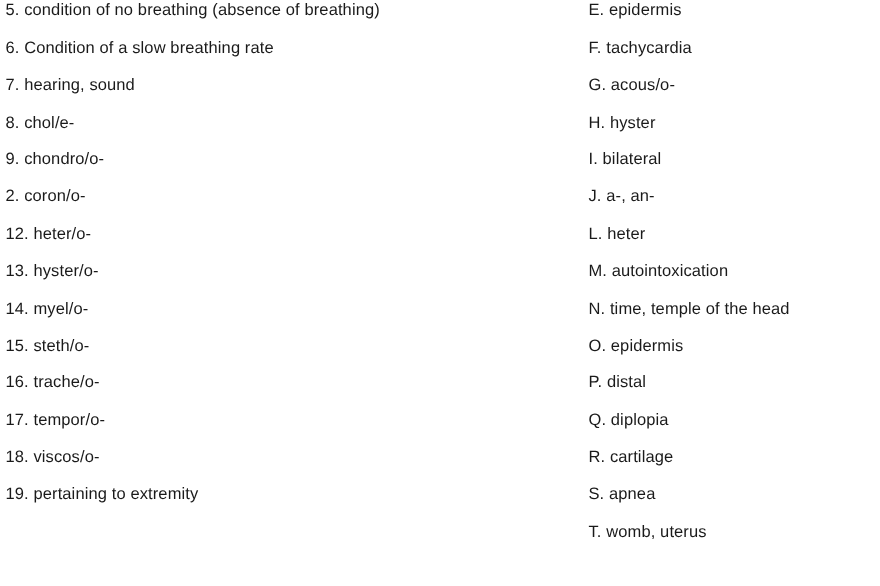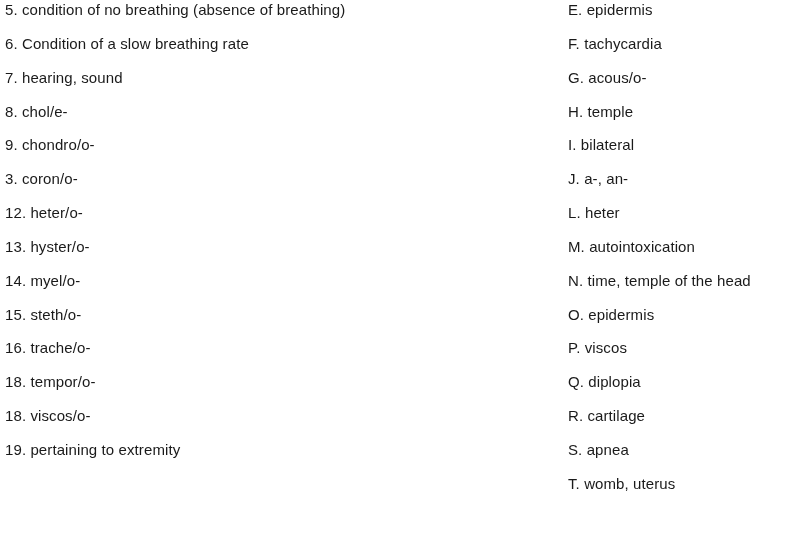--- a/index.html
+++ b/index.html
@@ -30,21 +30,21 @@
   }
   .cell-left {
     position: absolute;
     left: 5px;
     top: 0;
     white-space: nowrap;
     letter-spacing: 0.1px;
   }
   .cell-right {
     position: absolute;
-    left: 568px;
+    left: 535px;
     top: 0;
     white-space: nowrap;
     letter-spacing: 0.1px;
   }
 </style>
 </head>
 <body>
 
 <div class="page">
   <div class="match-list">
@@ -59,30 +59,30 @@
       <span class="cell-right">F. tachycardia</span>
     </div>
 
     <div class="match-row">
       <span class="cell-left">7. hearing, sound</span>
       <span class="cell-right">G. acous/o-</span>
     </div>
 
     <div class="match-row">
       <span class="cell-left">8. chol/e-</span>
-      <span class="cell-right">H. temple</span>
+      <span class="cell-right">H. hyster</span>
     </div>
 
     <div class="match-row">
       <span class="cell-left">9. chondro/o-</span>
       <span class="cell-right">I. bilateral</span>
     </div>
 
     <div class="match-row">
-      <span class="cell-left">3. coron/o-</span>
+      <span class="cell-left">2. coron/o-</span>
       <span class="cell-right">J. a-, an-</span>
     </div>
 
 
     <div class="match-row">
       <span class="cell-left">12. heter/o-</span>
       <span class="cell-right">L. heter</span>
     </div>
 
     <div class="match-row">
@@ -95,25 +95,25 @@
       <span class="cell-right">N. time, temple of the head</span>
     </div>
 
     <div class="match-row">
       <span class="cell-left">15. steth/o-</span>
       <span class="cell-right">O. epidermis</span>
     </div>
 
     <div class="match-row">
       <span class="cell-left">16. trache/o-</span>
-      <span class="cell-right">P. viscos</span>
+      <span class="cell-right">P. distal</span>
     </div>
 
     <div class="match-row">
-      <span class="cell-left">18. tempor/o-</span>
+      <span class="cell-left">17. tempor/o-</span>
       <span class="cell-right">Q. diplopia</span>
     </div>
 
     <div class="match-row">
       <span class="cell-left">18. viscos/o-</span>
       <span class="cell-right">R. cartilage</span>
     </div>
 
     <div class="match-row">
       <span class="cell-left">19. pertaining to extremity</span>

